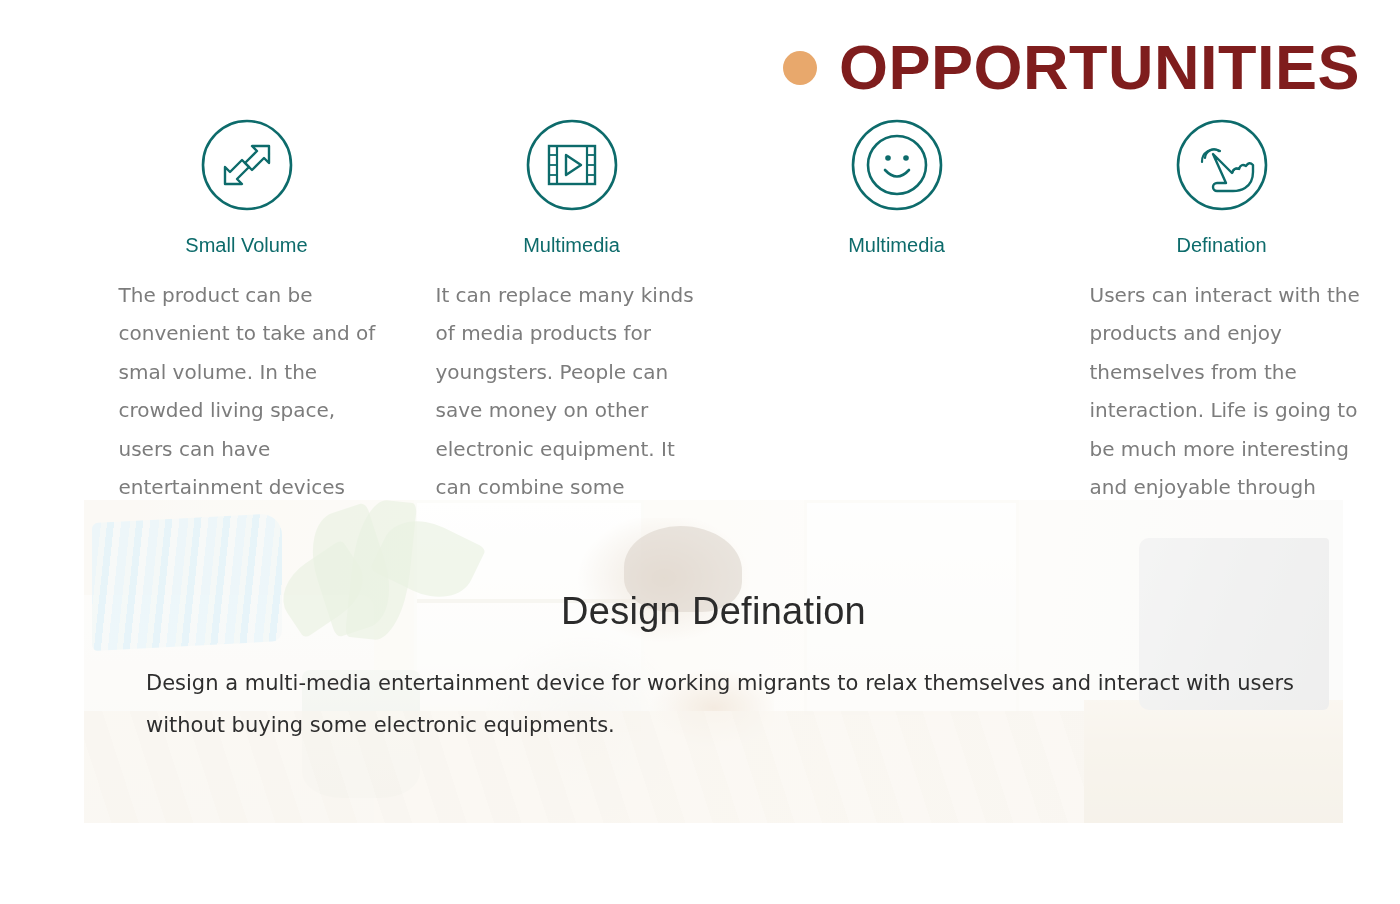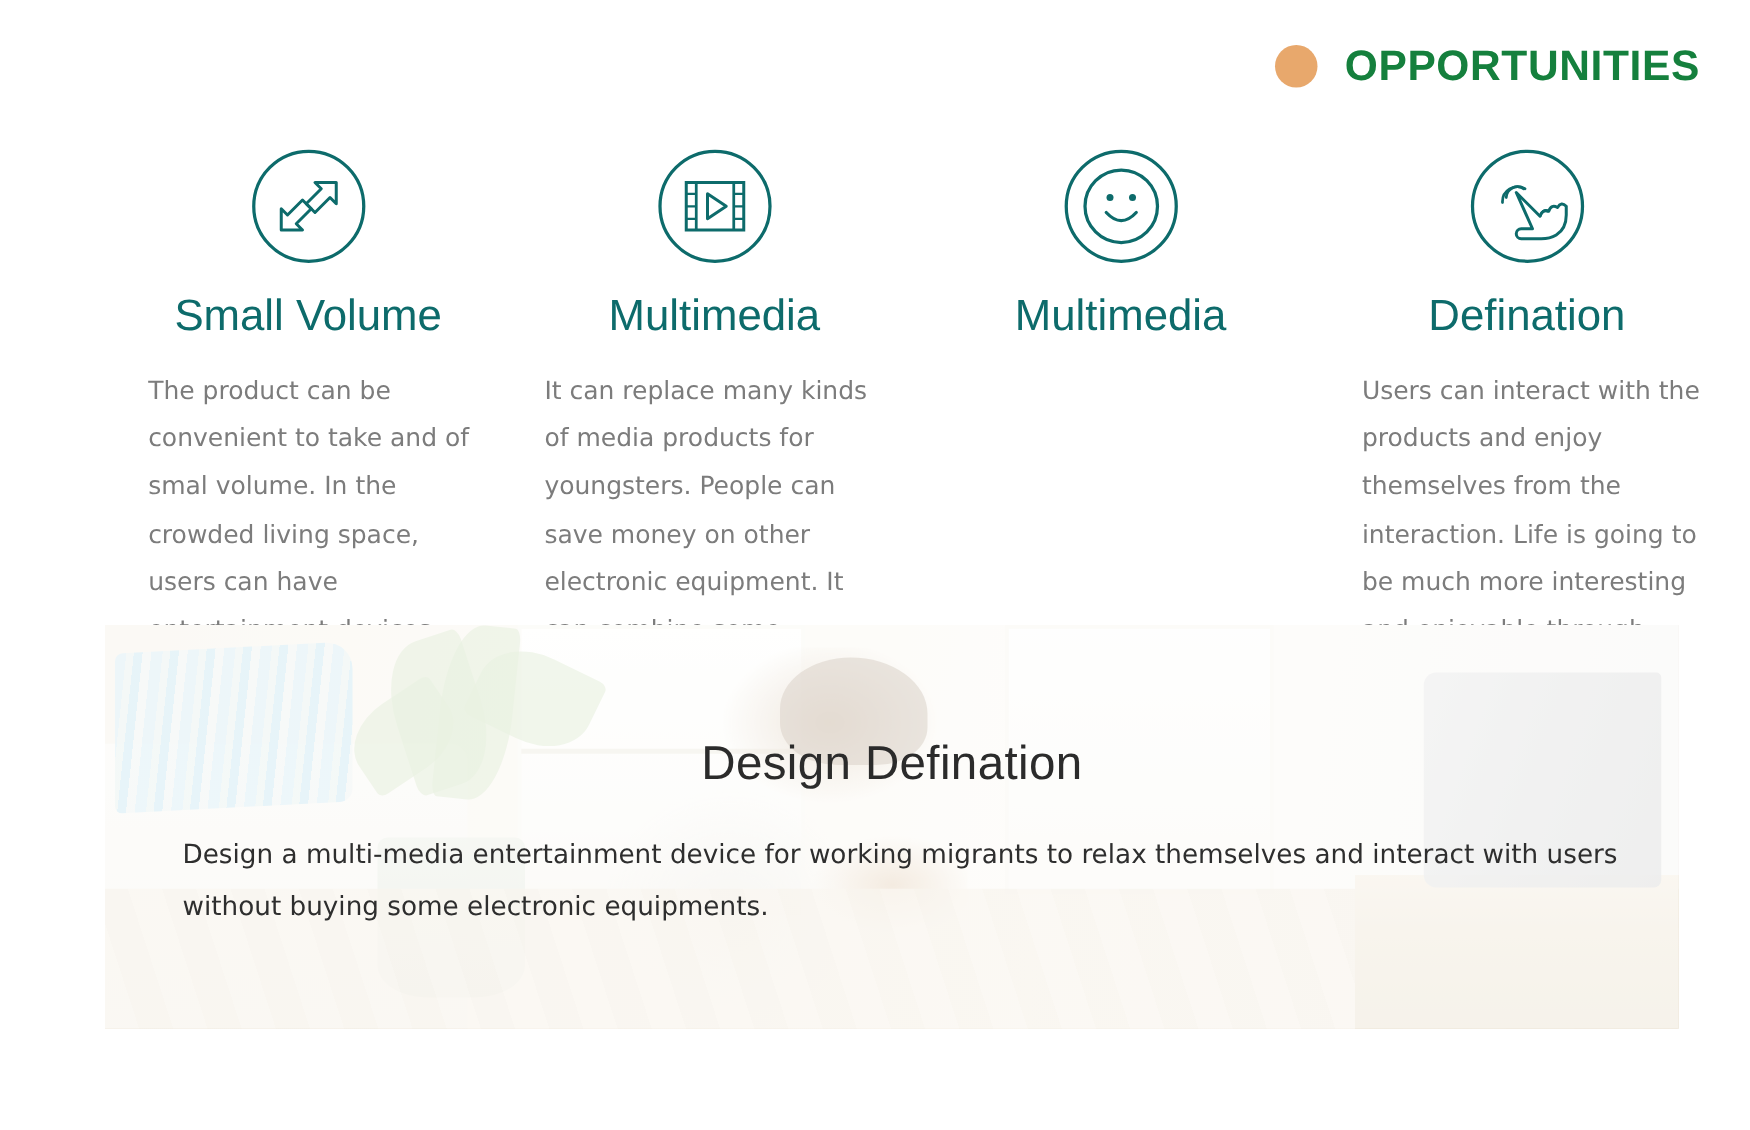--- a/index.html
+++ b/index.html
@@ -23,24 +23,24 @@
     gap: 22px;
   }
   .header-dot {
     width: 34px;
     height: 34px;
     border-radius: 50%;
     background: #e8a86c;
     flex: 0 0 auto;
   }
   .header-title {
-    font-size: 34px;
+    font-size: 63px;
     font-weight: bold;
     letter-spacing: 0.5px;
-    color: #15803d;
+    color: #7f1d1d;
     line-height: 1;
     white-space: nowrap;
   }
 
   
   .features {
     position: absolute;
     top: 118px;
     left: 84px;
     width: 1260px;
@@ -55,21 +55,21 @@
   }
   .feature-icon {
     width: 94px;
     height: 94px;
     display: block;
   }
   .feature-icon svg { display: block; }
 
   .feature-title {
     margin-top: 22px;
-    font-size: 35px;
+    font-size: 20px;
     color: #0d6b6b;
     text-align: center;
     line-height: 1.1;
     font-weight: normal;
   }
   .feature-body {
     margin-top: 20px;
     width: 264px;
     font-size: 20px;
     line-height: 1.92;

